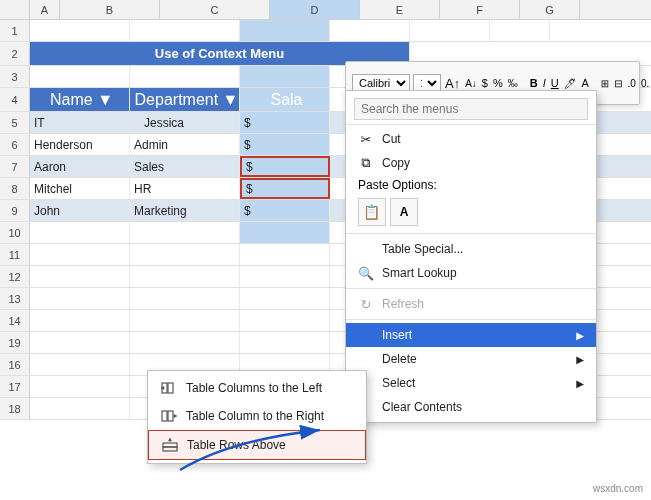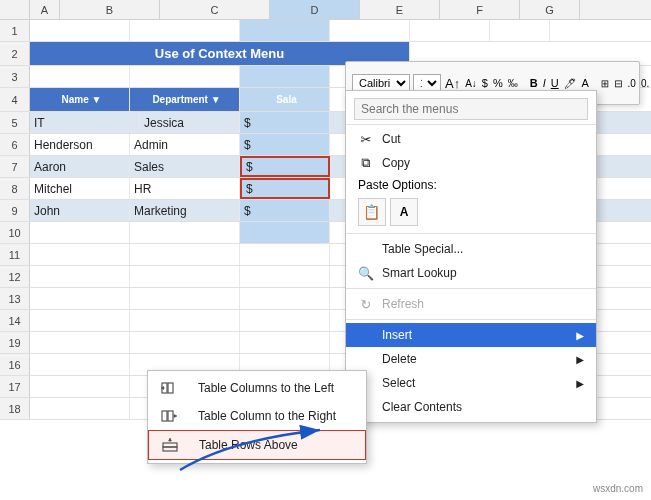--- a/index.html
+++ b/index.html
@@ -83,22 +83,22 @@
       font-size: 13px;
       justify-content: center;
       width: 380px;
       min-width: 380px;
     }
 
     
     .header-cell {
       background: #4472c4;
       color: #fff;
-      font-weight: bold;
-      font-size: 10px;
+      font-weight: normal;
+      font-size: 16px;
       justify-content: center;
       padding-left: 8px;
     }
 
     
     .toolbar {
       position: absolute;
       top: 50px;
       left: 345px;
       width: 295px;
@@ -224,21 +224,21 @@
       z-index: 40;
       padding: 3px 0;
     }
     .sub-item {
       display: flex;
       align-items: center;
       padding: 5px 12px;
       cursor: pointer;
       font-size: 12px;
       color: #222;
-      gap: 20px;
+      gap: 8px;
     }
     .sub-item.highlighted {
       background: #fff0f0;
       border: 1.5px solid #c0392b;
     }
     .sub-icon {
       width: 18px;
       height: 18px;
       display: flex;
       align-items: center;

